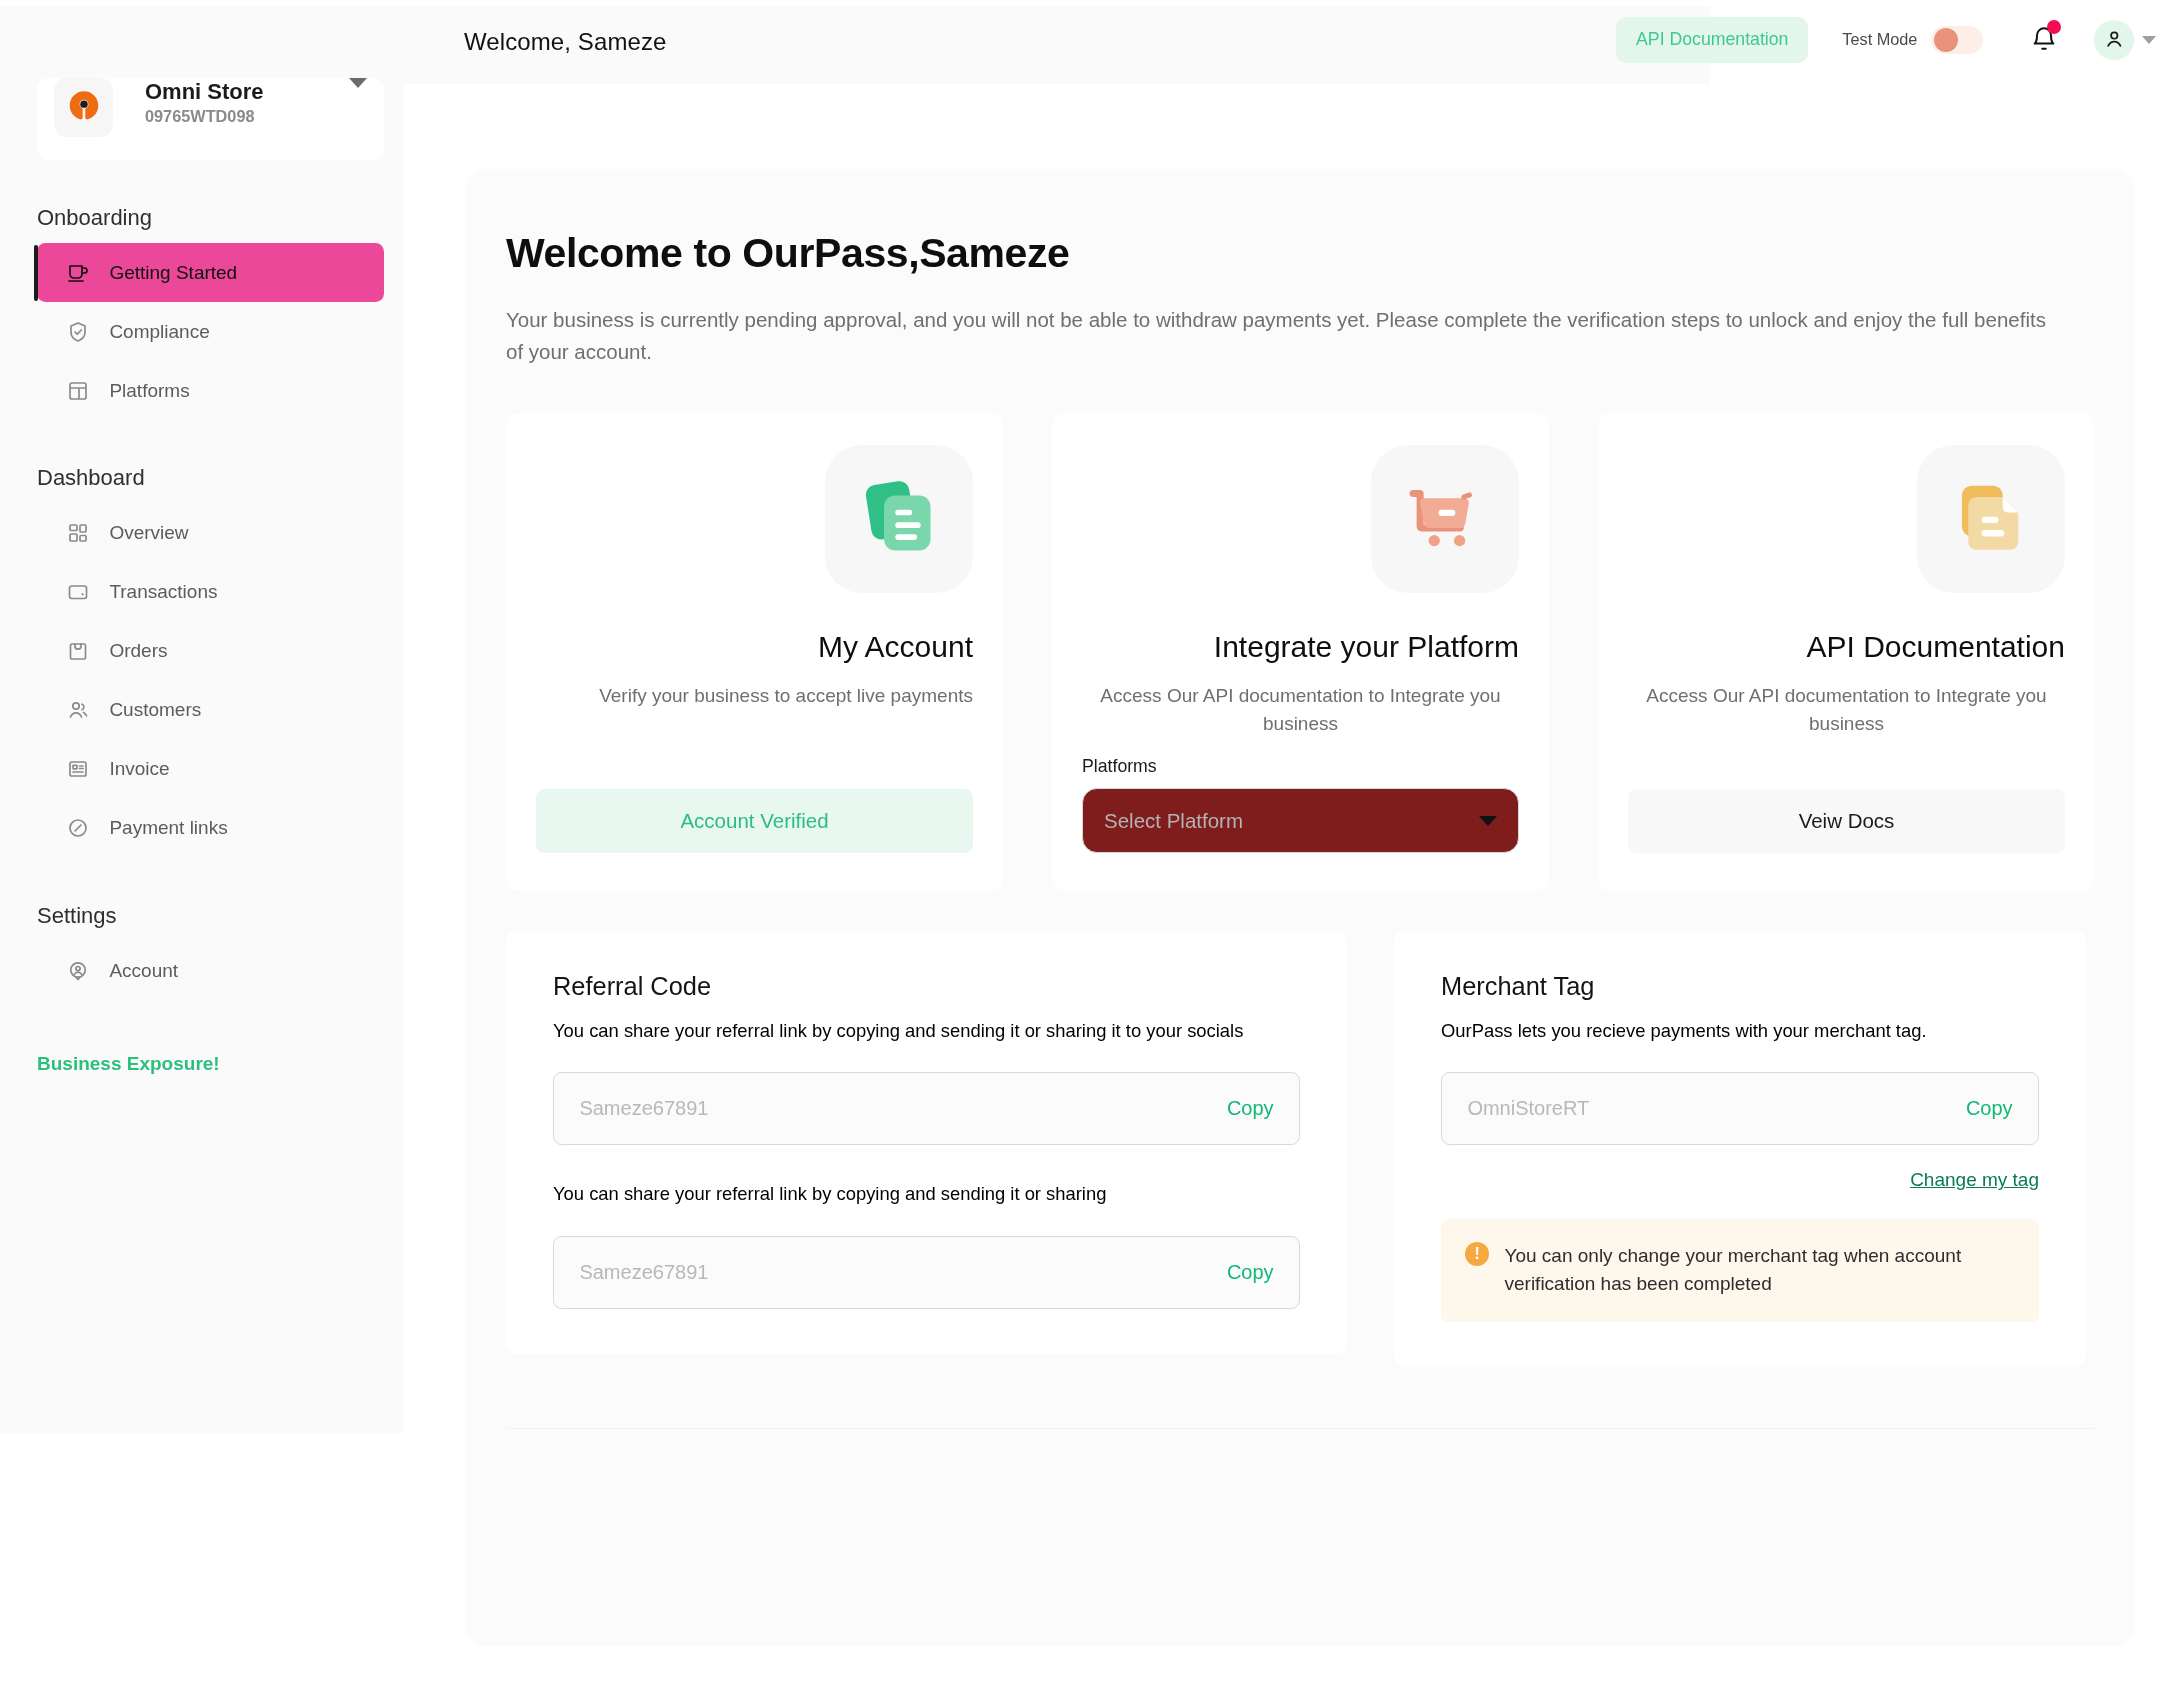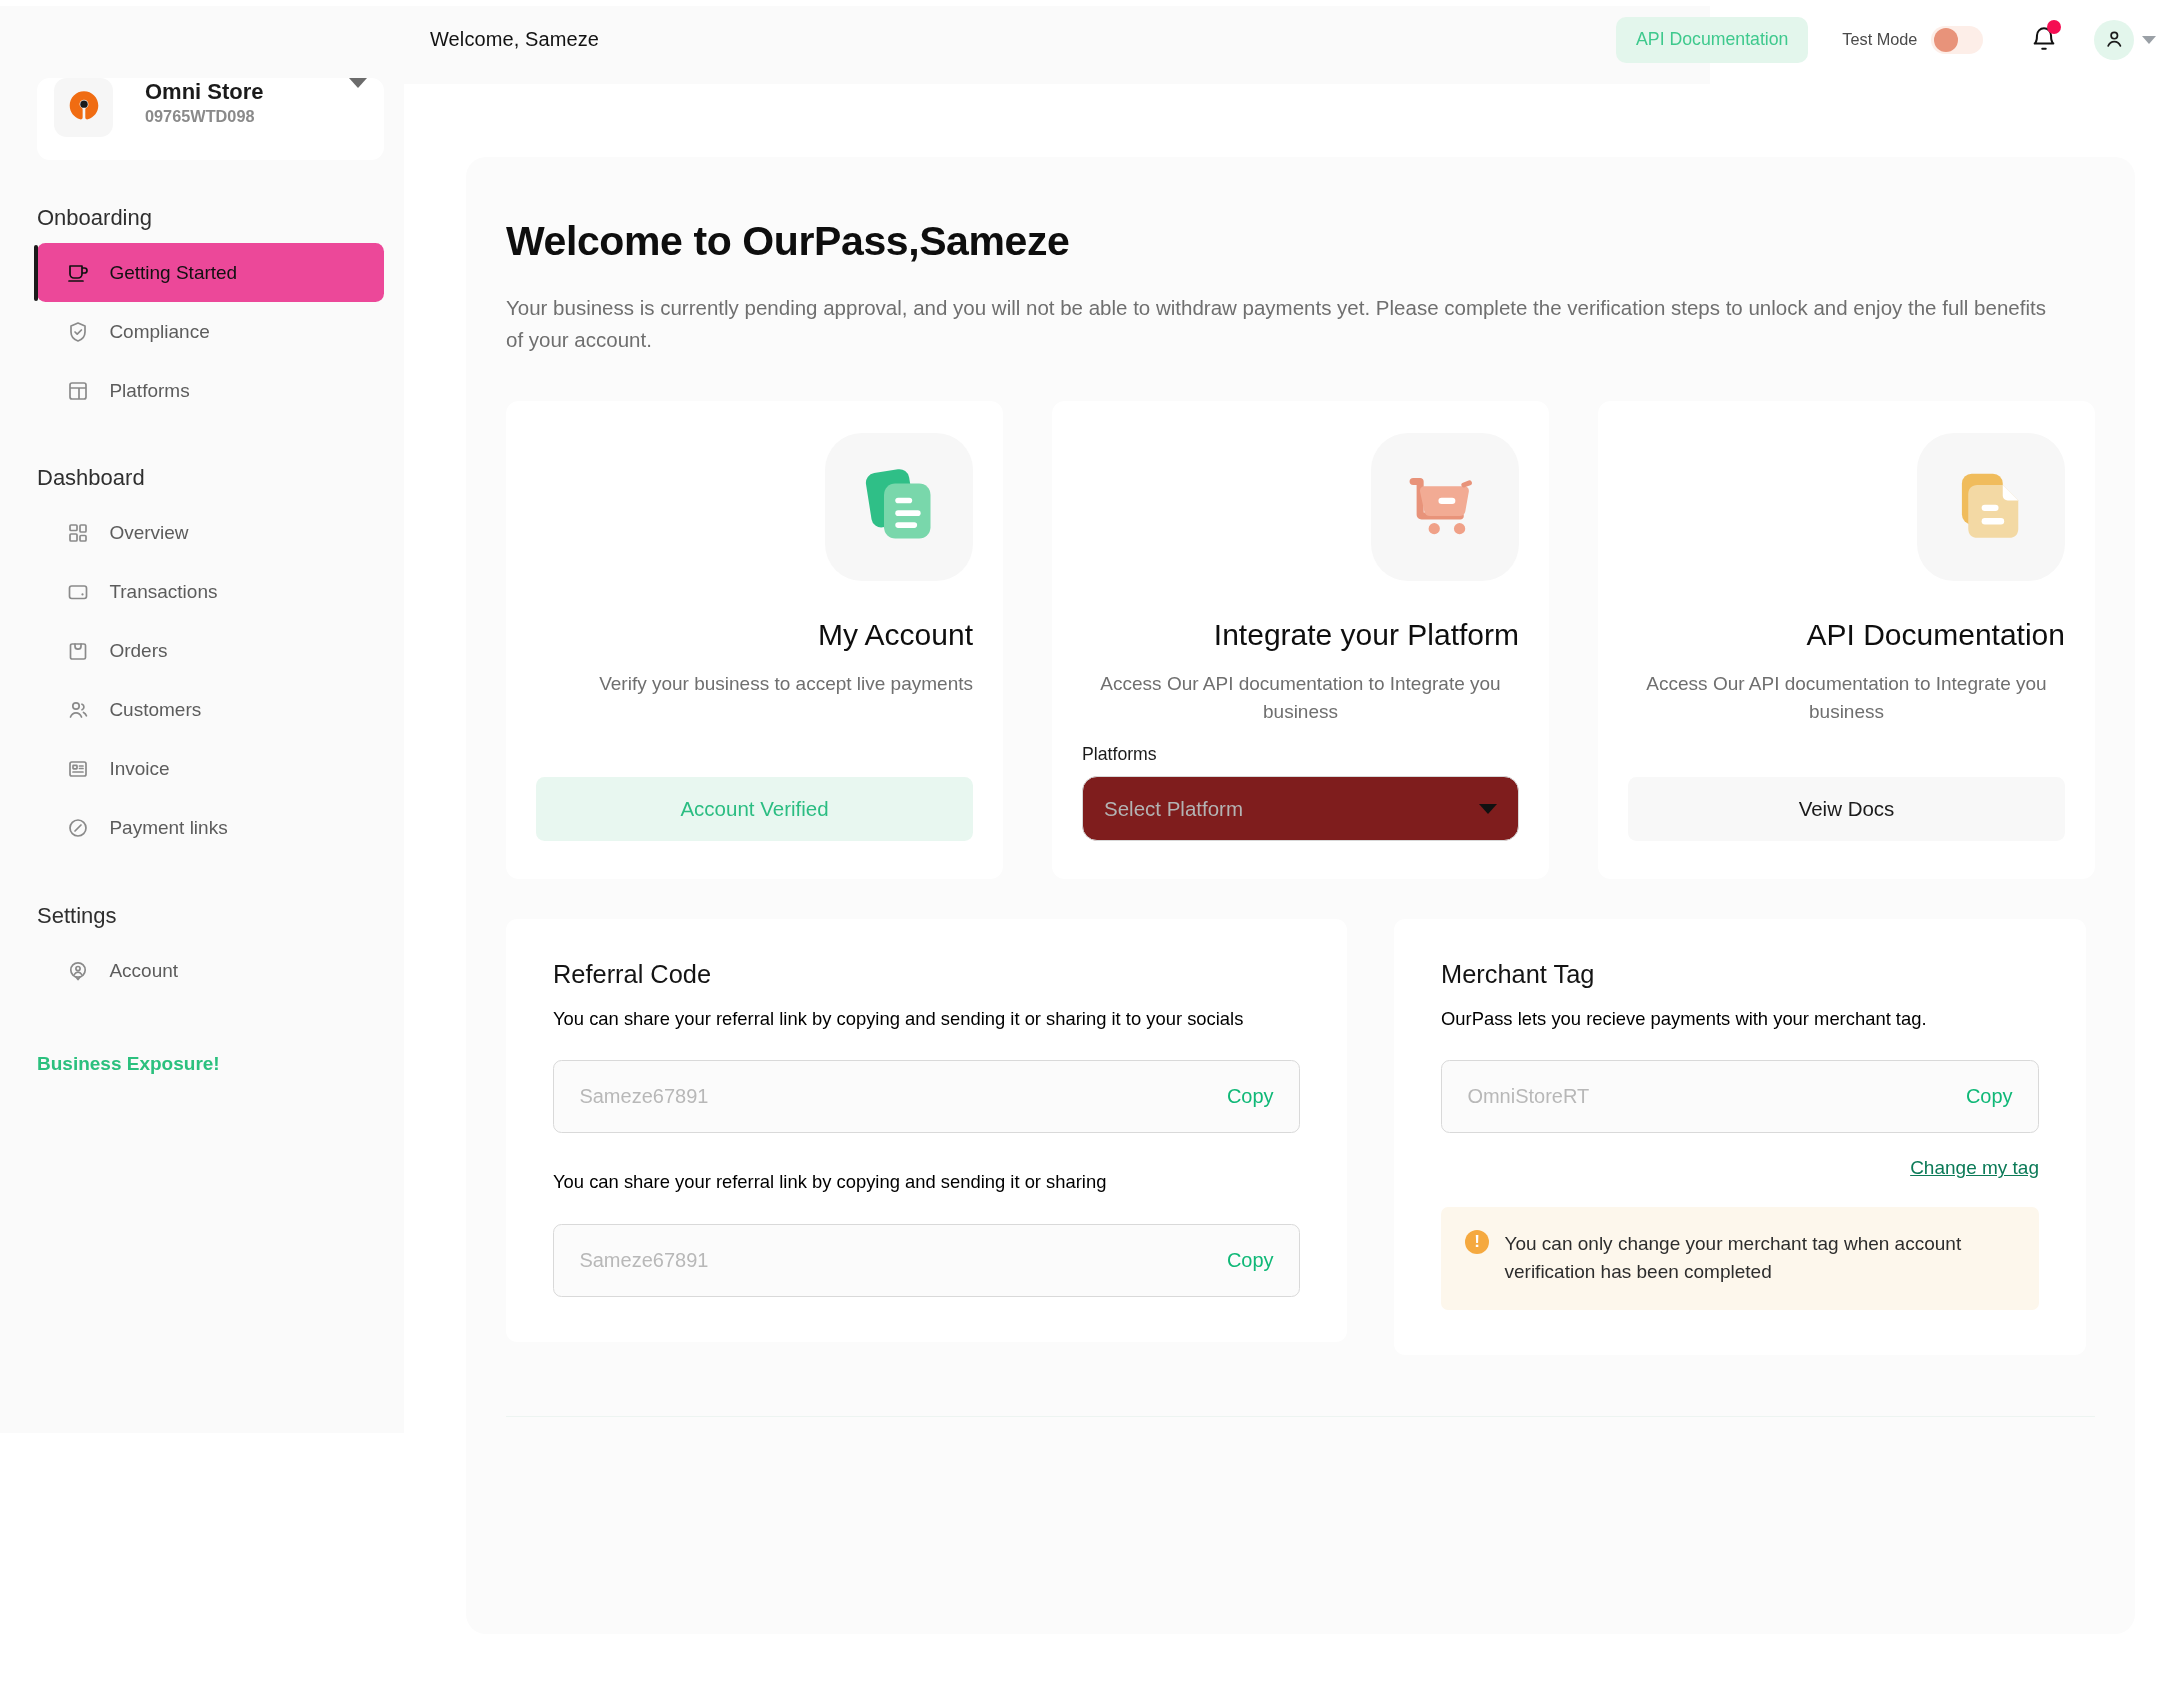--- a/index.html
+++ b/index.html
@@ -11,22 +11,22 @@
   }
   #app { position: relative; width: 2183px; height: 1704px; background:#ffffff; overflow: hidden; }
 
   
   .topbar {
     position: absolute; left: 0; top: 5.7px; width: 1710px; height: 78px;
     background: #fafafa;
     display: flex; align-items: center;
   }
   .topbar-title {
-    position: absolute; left: 430px; top: 28px;
-    font-size: 20px; color: #121212; letter-spacing: 0.1px;
+    position: absolute; left: 464px; top: 28px;
+    font-size: 24px; color: #121212; letter-spacing: 0.1px;
   }
   .topbar-right {
     position: absolute; right: 14px; top: 12.7px;
     display: flex; align-items: center; gap: 15.5px;
   }
   .pill-apidoc {
     background: #e3f6ec; color: #3ec98d;
     font-size: 17.7px; padding: 12.7px 20px; border-radius: 10px;
     white-space: nowrap;
   }
@@ -99,21 +99,21 @@
   .nav-item.active::before {
     content: ""; position: absolute; left: -2.8px; top: 1.4px; bottom: 1.4px;
     width: 3.5px; background: #1b1b1b; border-radius: 2.1px;
   }
   .promo { margin: 52px 37px 0 37px; }
   .promo-title { font-size: 19px; color: #2bc07e; font-weight: bold; }
   .promo-text { font-size: 15.5px; color: #6e6e6e; line-height: 1.5; margin-top: 10px; }
 
   
   .main {
-    position: absolute; left: 466px; top: 157px; width: 1669px; height: 1477px;
+    position: absolute; left: 466px; top: 169px; width: 1669px; height: 1477px;
     background: #fbfbfb; border-radius: 20px;
   }
   .welcome-h1 {
     margin: 61px 0 0 40px; font-size: 41px; color: #0e0e0e; letter-spacing: -0.4px;
   }
   .welcome-sub {
     margin: 27px 40px 0 40px; font-size: 20.5px; color: #6f6f6f; line-height: 1.55; max-width: 1540px;
   }
 
   .cards-row {

